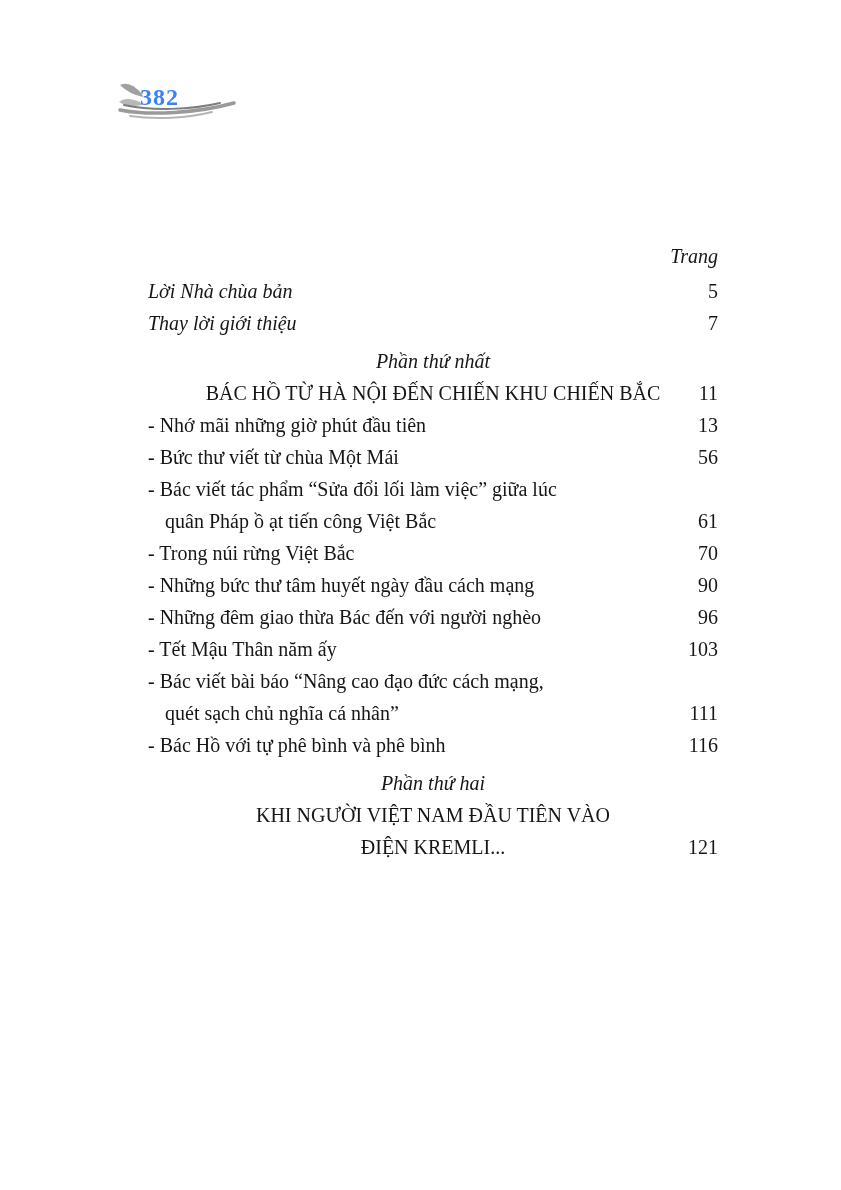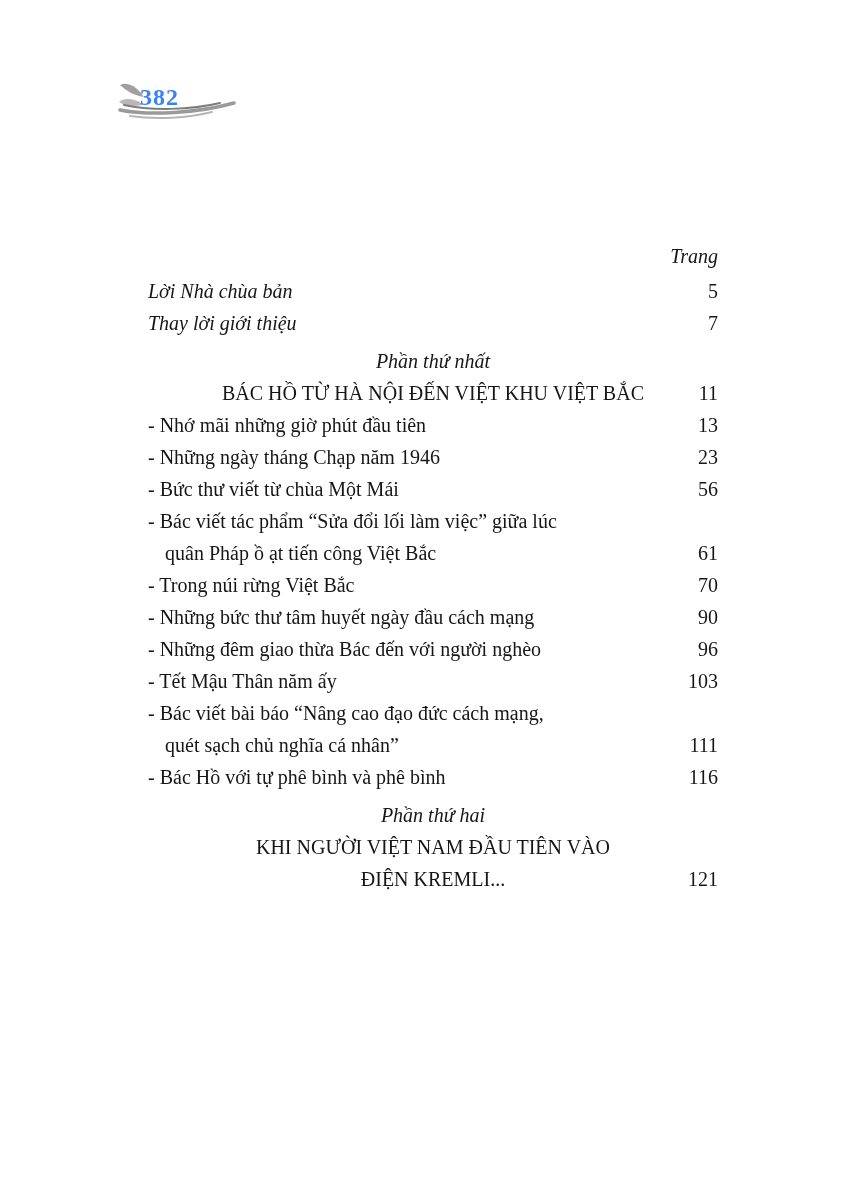--- a/index.html
+++ b/index.html
@@ -125,30 +125,26 @@
           <div class="pg">5</div>
         </div>
         <div class="row item-italic">
           <div class="txt">Thay lời giới thiệu</div>
           <div class="pg">7</div>
         </div>
         <div class="row part-label">
           <div class="txt">Phần thứ nhất</div>
         </div>
         <div class="row part-title">
-          <div class="txt">BÁC HỒ TỪ HÀ NỘI ĐẾN VIỆT KHU VIỆT BẮC</div>
+          <div class="txt">BÁC HỒ TỪ HÀ NỘI ĐẾN CHIẾN KHU CHIẾN BẮC</div>
           <div class="pg">11</div>
         </div>
         <div class="row item">
           <div class="txt">- Nhớ mãi những giờ phút đầu tiên</div>
           <div class="pg">13</div>
-        </div>
-        <div class="row item">
-          <div class="txt">- Những ngày tháng Chạp năm 1946</div>
-          <div class="pg">23</div>
         </div>
         <div class="row item">
           <div class="txt">- Bức thư viết từ chùa Một Mái</div>
           <div class="pg">56</div>
         </div>
         <div class="row item">
           <div class="txt">- Bác viết tác phẩm “Sửa đổi lối làm việc” giữa lúc
 quân Pháp ồ ạt tiến công Việt Bắc</div>
           <div class="pg">61</div>
         </div>

